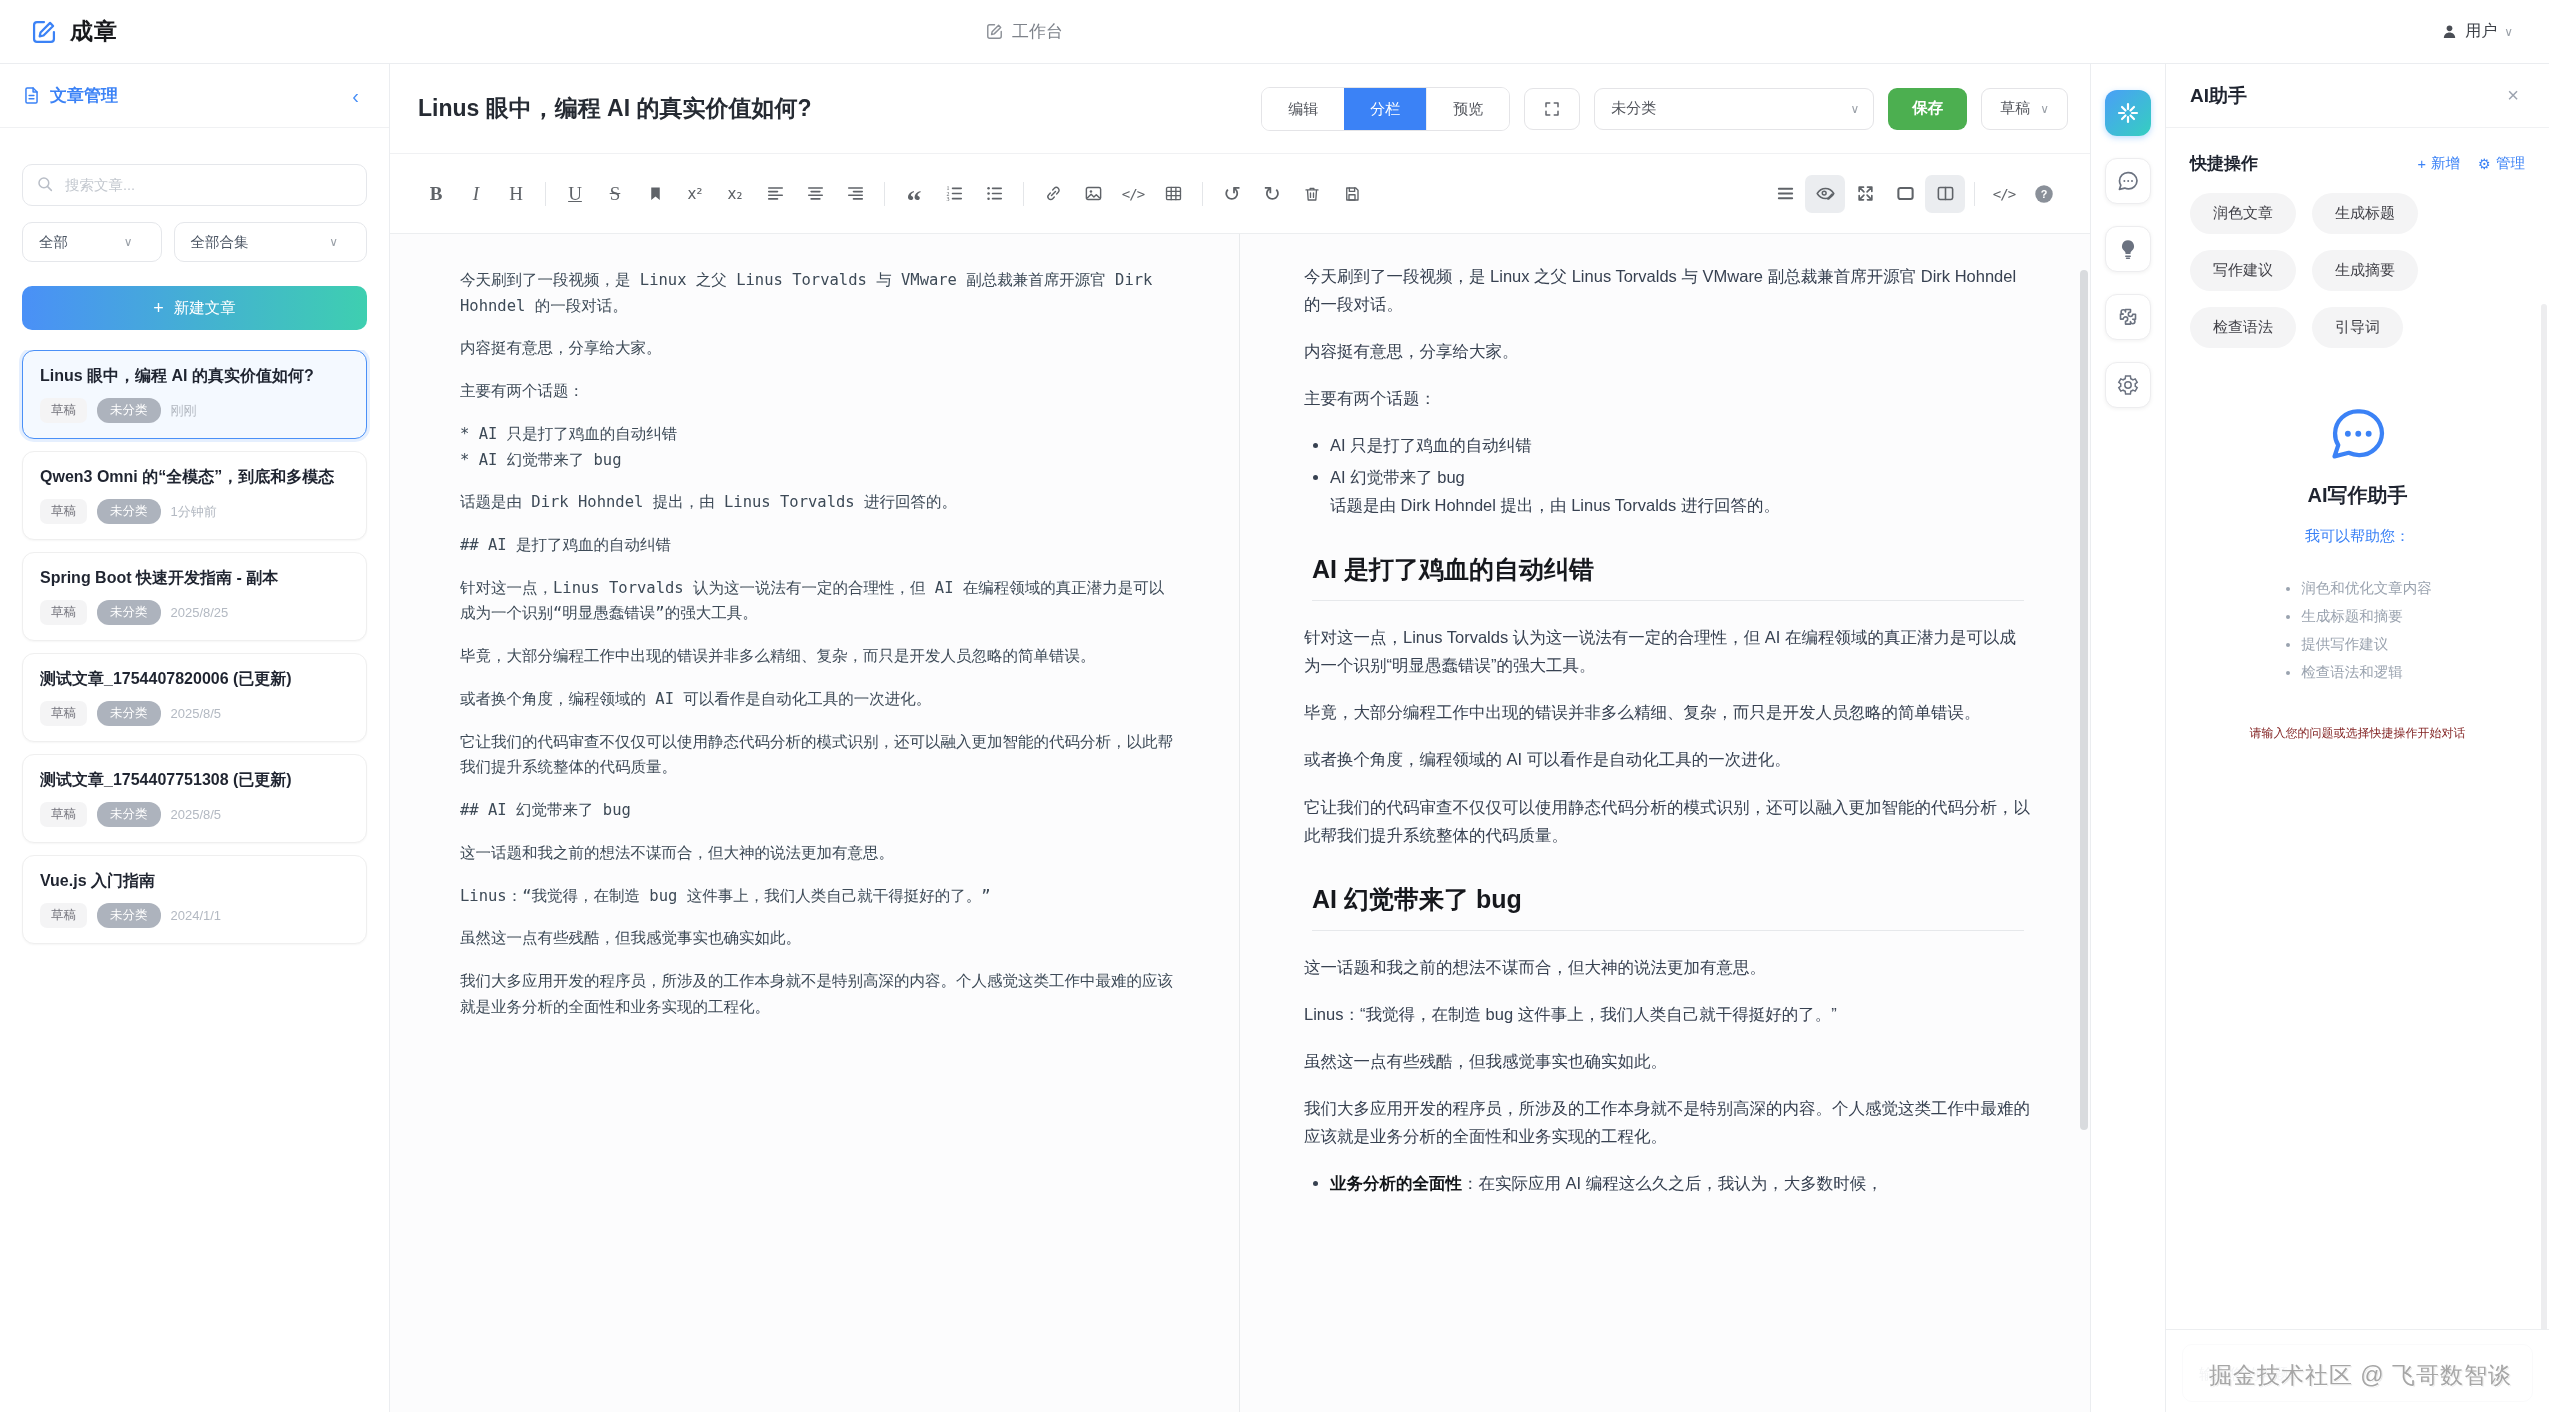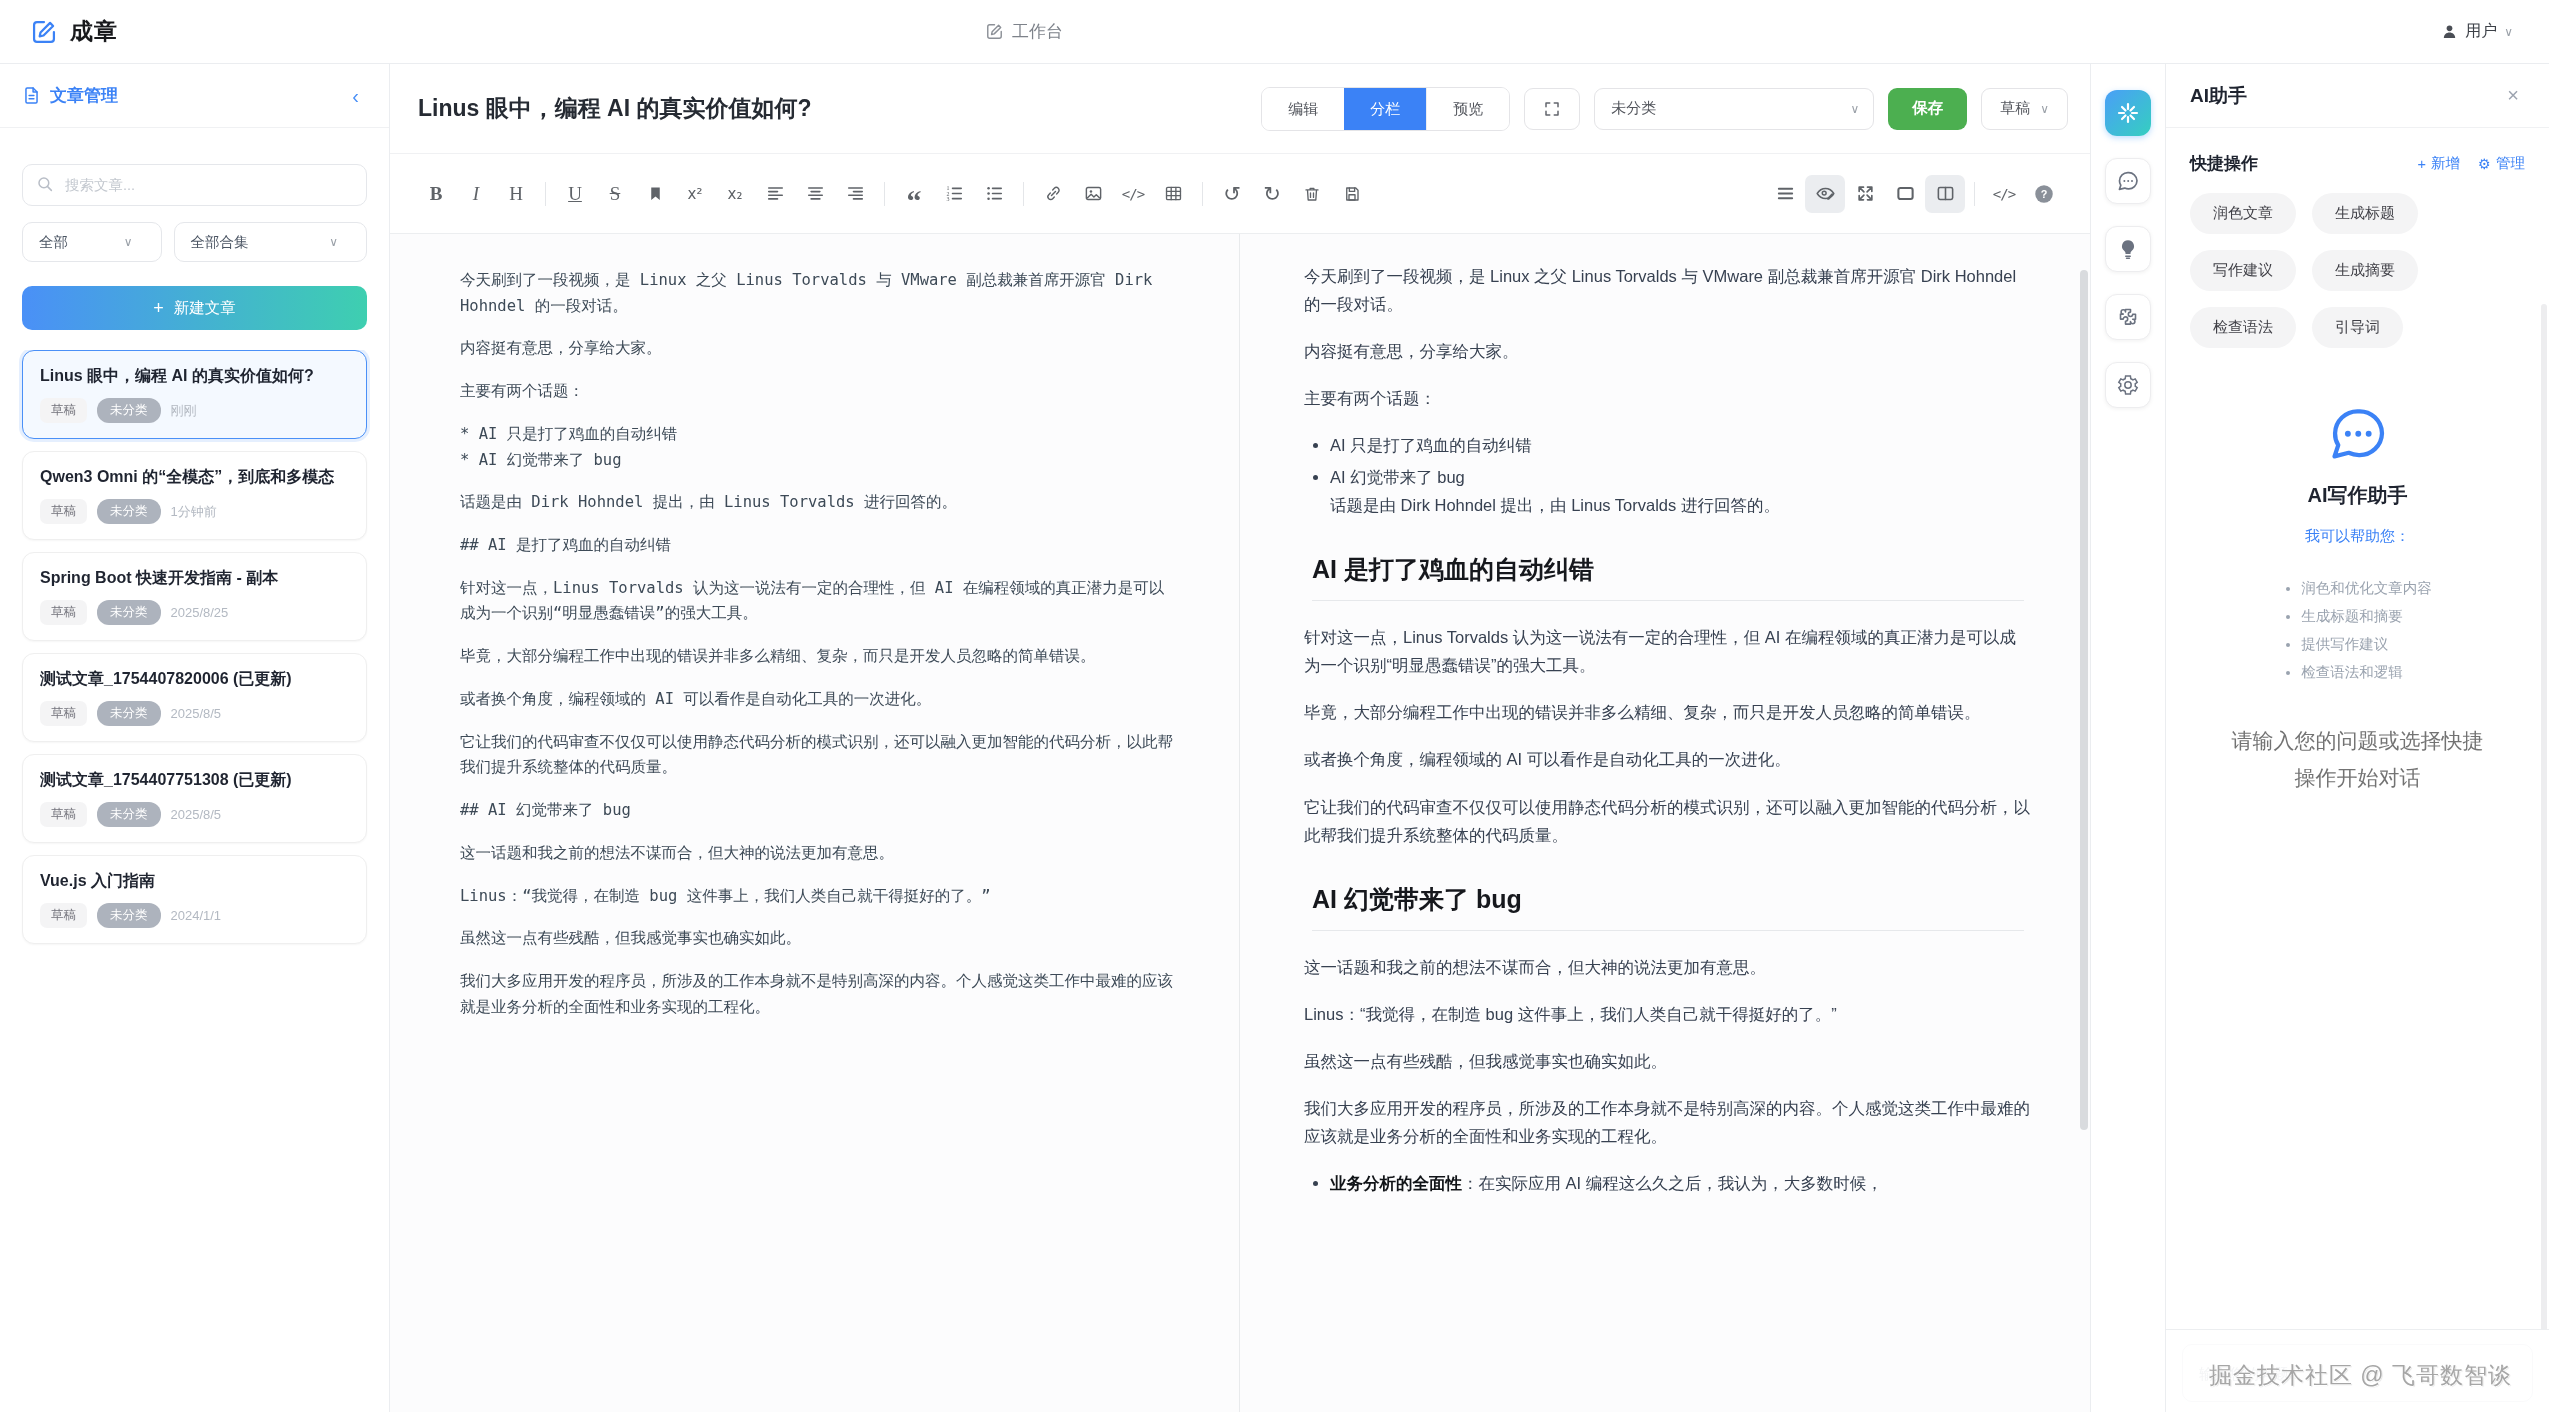--- a/index.html
+++ b/index.html
@@ -134,21 +134,21 @@
   .quick-links { margin-left:auto; display:flex; align-items:center; gap:18px; }
   .qlink { color:#3b82f6; font-size:14.5px; display:flex; align-items:center; gap:5px; }
   .pills { margin-top:18px; display:flex; flex-wrap:wrap; gap:16px; }
   .pill { background:#f4f4f5; border:none; border-radius:999px; padding:11px 23px; font-size:15px;
     color:#3f3f46; font-family:"Liberation Sans","DejaVu Sans",sans-serif; }
   .ai-center { text-align:center; margin-top:54px; padding:0 30px; }
   .ai-name { font-size:20px; font-weight:bold; color:#1f2430; margin-top:16px; }
   .ai-intro { font-size:15px; color:#3b82f6; margin-top:18px;font-family:Liberation Mono, monospace; }
   .caps { display:inline-block; text-align:left; margin-top:24px; }
   .caps li { font-size:14.5px; color:#9aa3af; margin:9px 0; list-style:disc; margin-left:18px; }
-  .ai-hint { margin:32px auto 12px; width:260px; font-size:21px; color:#737373; line-height:1.75; }
+  .ai-hint { margin:32px auto 12px; width:260px; font-size:12px; color:#7f1d1d; line-height:1.75; }
   .panel-scroll { position:absolute; right:2px; top:240px; width:6px; height:1080px;
     background:#ededef; border-radius:3px; }
   .ai-bottom { position:absolute; left:0; right:0; bottom:0; border-top:1px solid #eceef0;
     padding:14px 16px 10px; background:#fff; }
   .ai-input { width:100%; height:58px; border:1px solid #e3e5e8; border-radius:10px; padding:0 16px;
     font-size:15px; color:#374151; outline:none; font-family:"Liberation Sans","DejaVu Sans",sans-serif; }
   .ai-input::placeholder { color:#c2c7cf; }
   .watermark { position:absolute; left:14px; right:8px; bottom:2px; height:70px;
     background:rgba(255,255,255,.8); border-radius:10px; display:flex; align-items:center;
     justify-content:center; font-size:23px; color:#a6a6a6; letter-spacing:1px;

